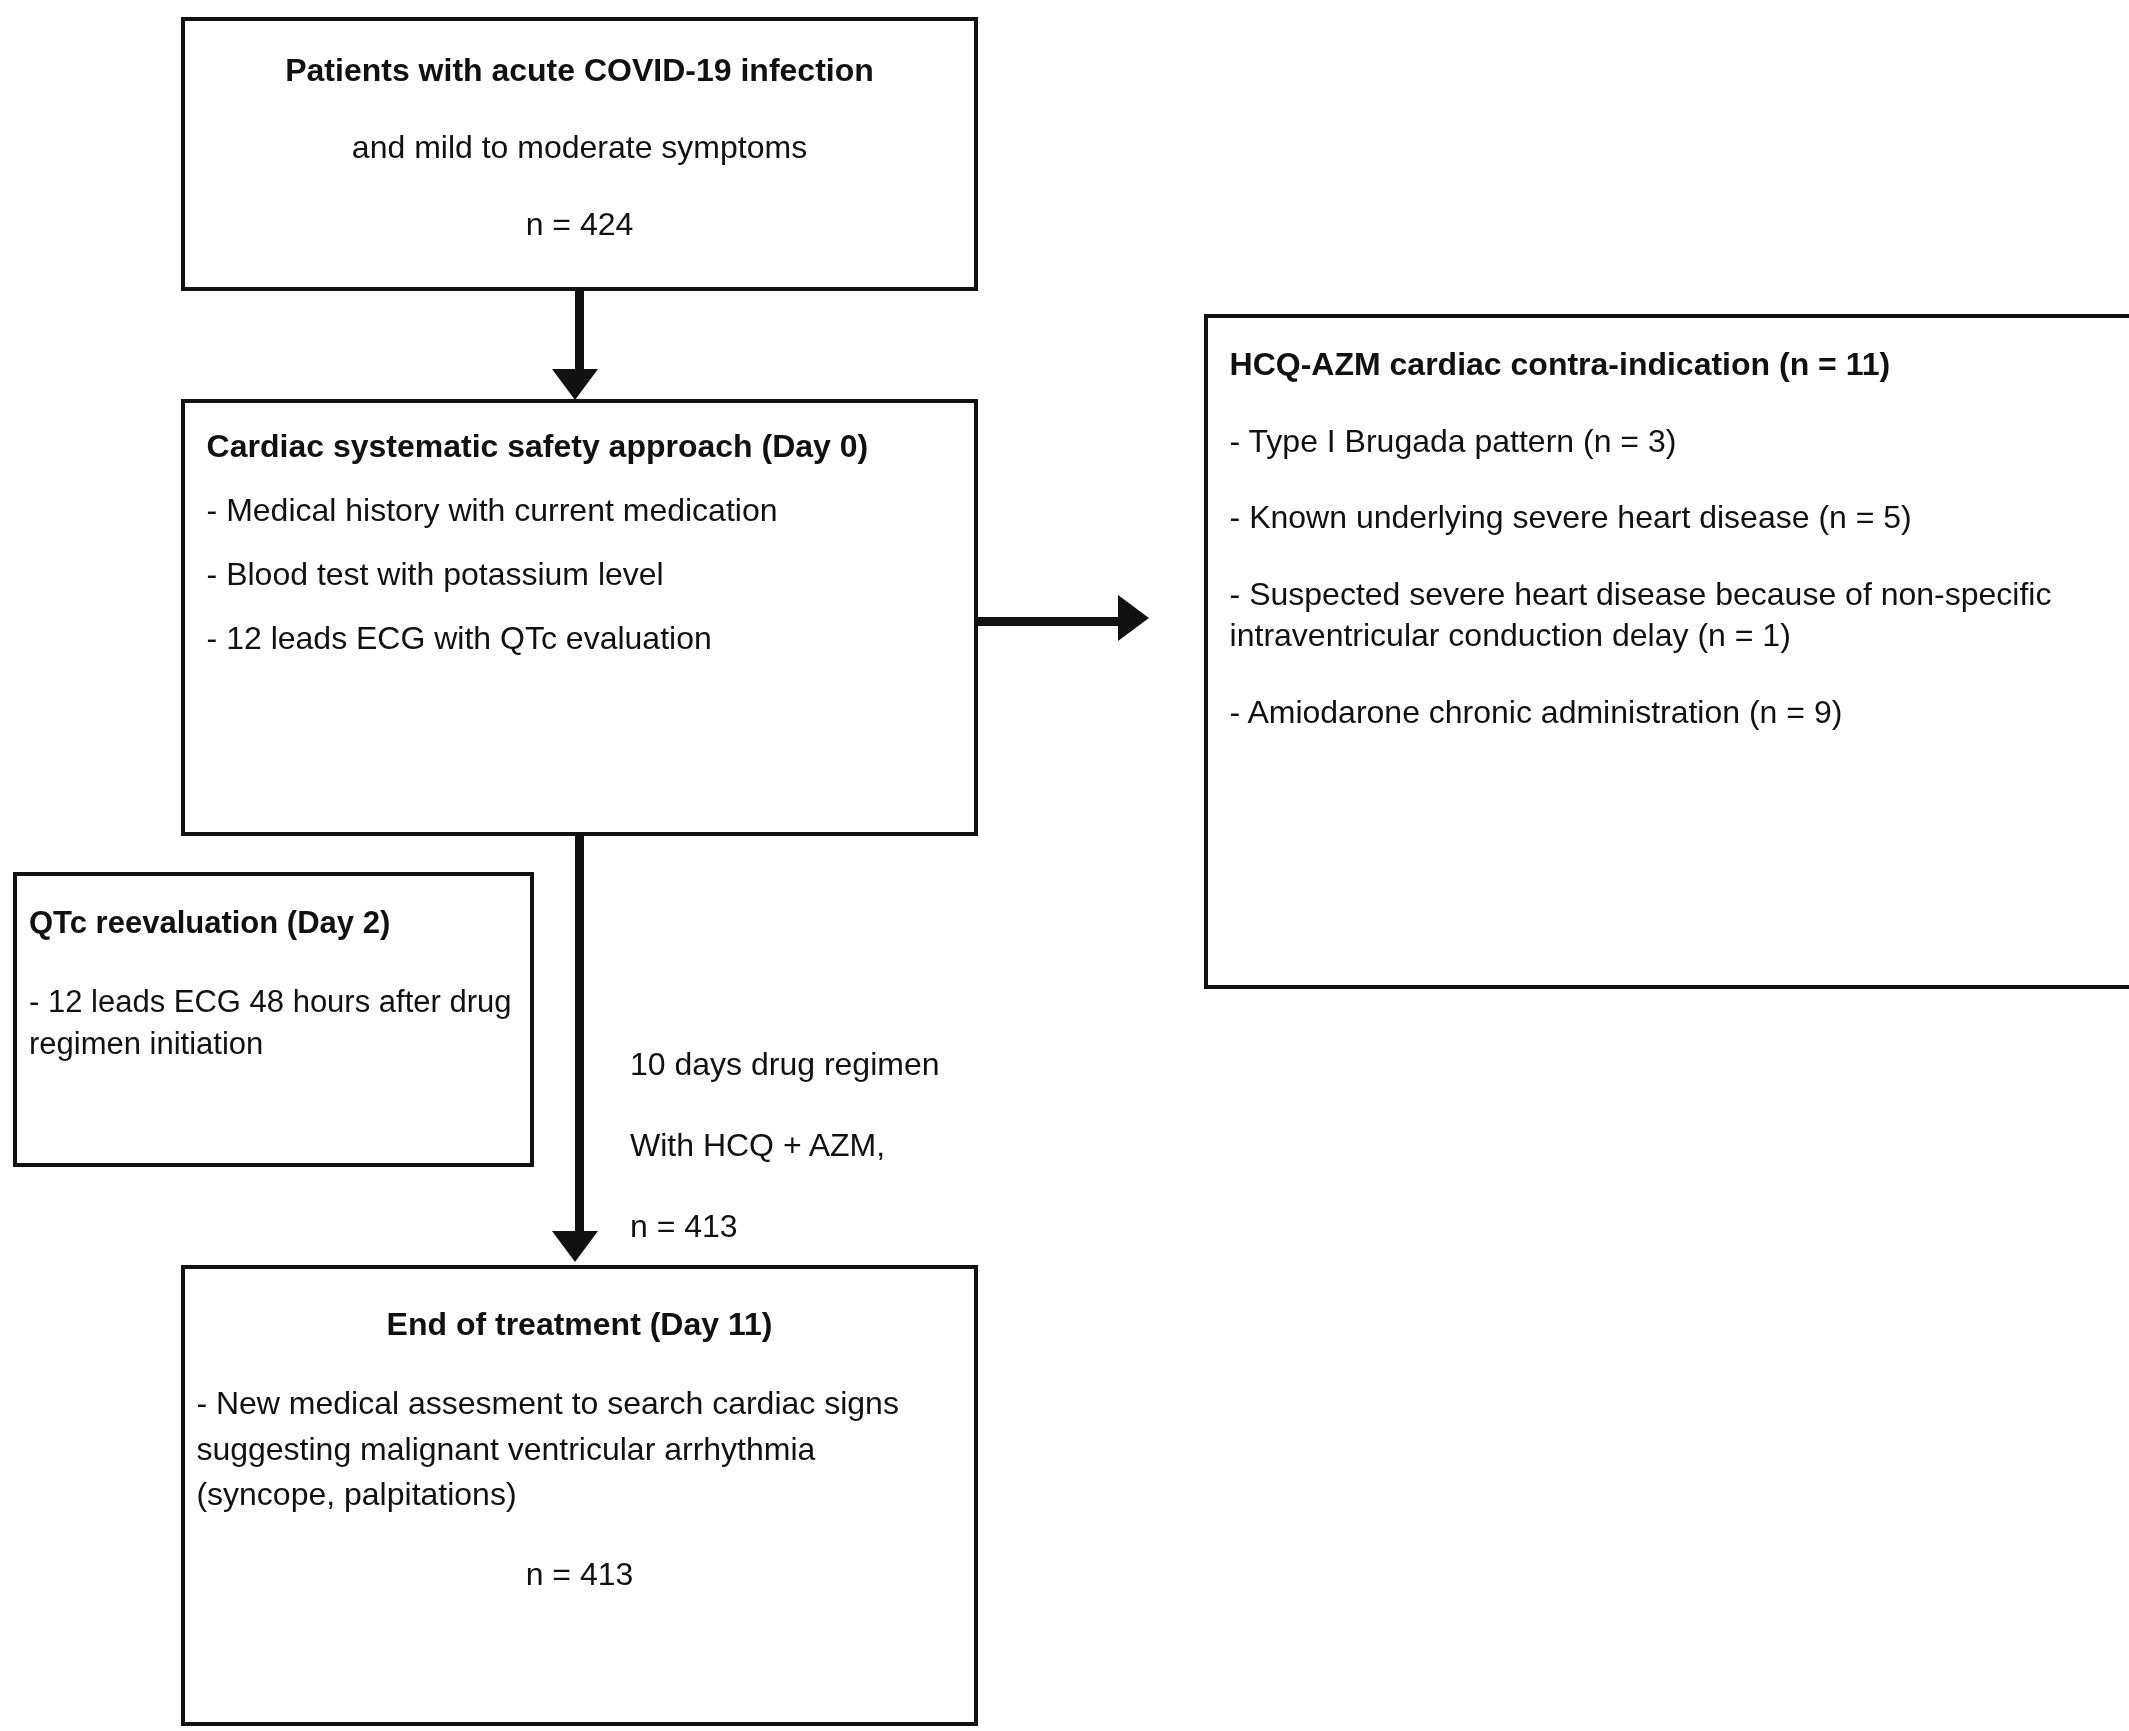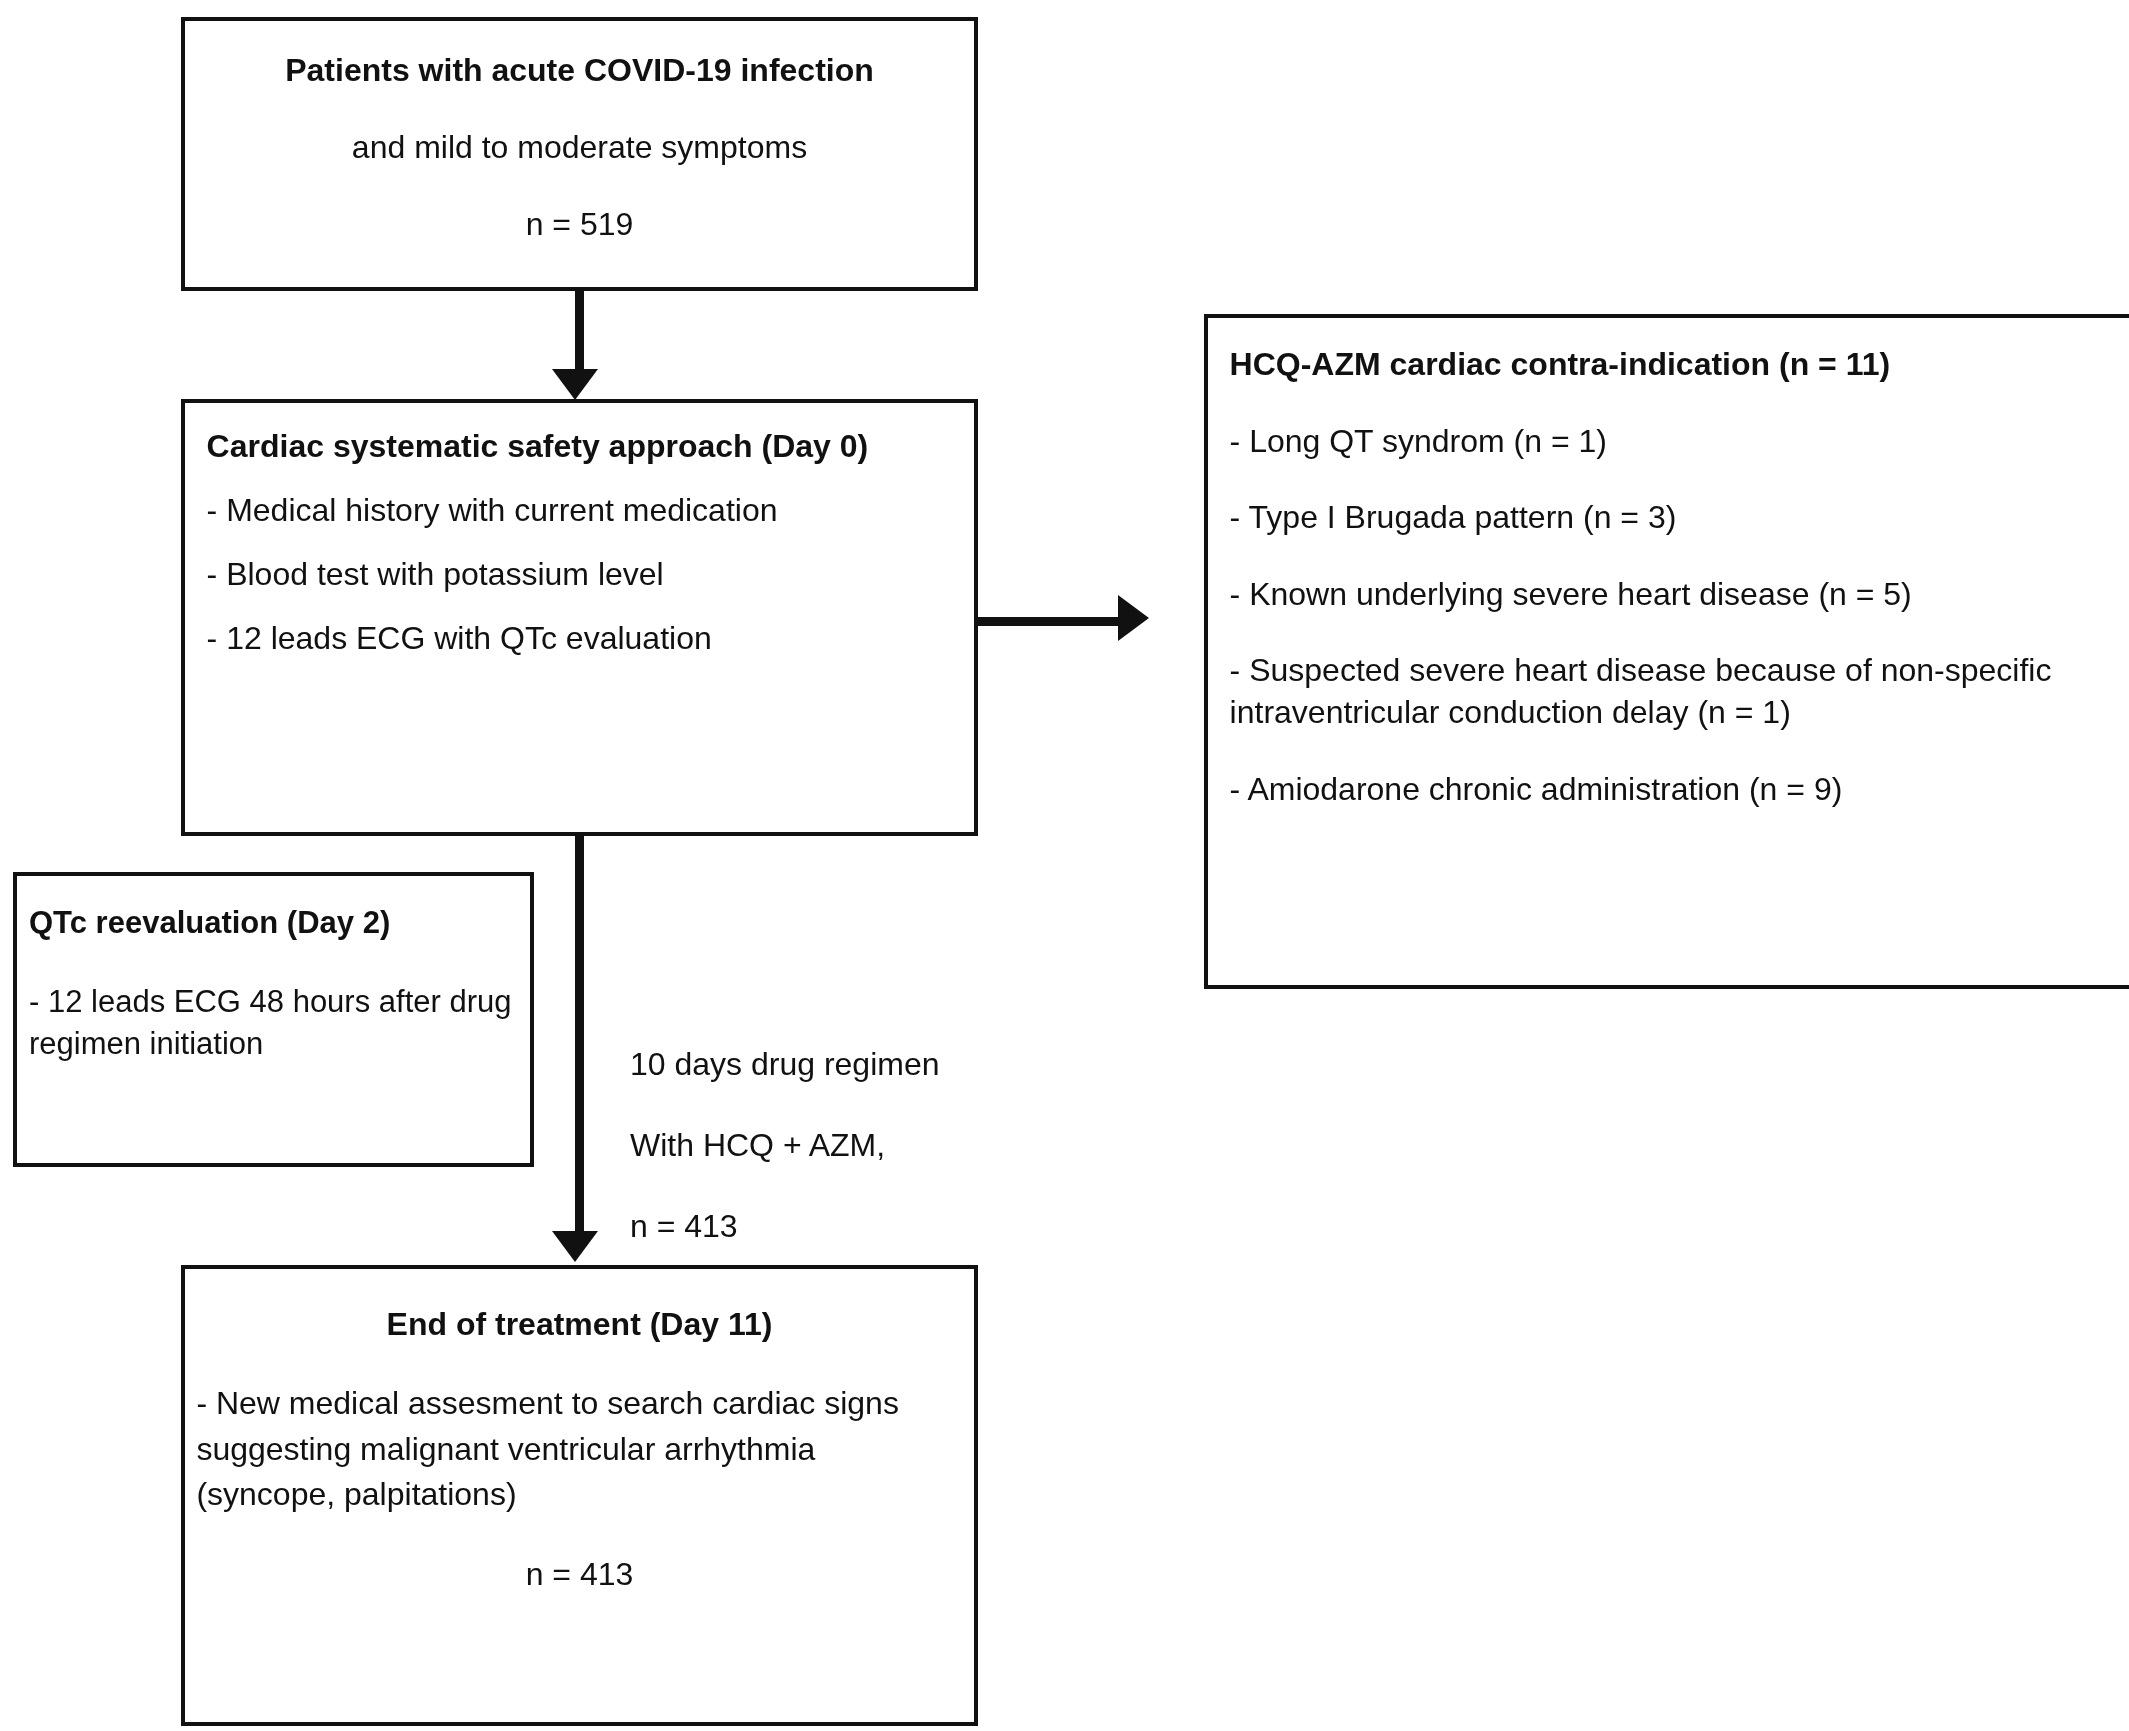--- a/index.html
+++ b/index.html
@@ -99,21 +99,21 @@
 </style>
 </head>
 <body>
 
 <div class="flow">
 
   <div class="box" id="box-top">
     <div class="stack">
       <div class="tline bold">Patients with acute COVID-19 infection</div>
       <div class="tline">and mild to moderate symptoms</div>
-      <div class="tline">n = 519</div>
+      <div class="tline">n = 424</div>
     </div>
   </div>
 
   <div class="vline" id="conn1-line"></div>
   <div class="arrow-down" id="conn1-head"></div>
 
   <div class="box" id="box-cardiac">
     <div class="stack">
       <div class="tline bold">Cardiac systematic safety approach (Day 0)</div>
       <div class="tline">- Medical history with current medication</div>
@@ -121,21 +121,20 @@
       <div class="tline">- 12 leads ECG with QTc evaluation</div>
     </div>
   </div>
 
   <div class="hline" id="conn2-line"></div>
   <div class="arrow-right" id="conn2-head"></div>
 
   <div class="box" id="box-contra">
     <div class="stack">
       <div class="tline bold">HCQ-AZM cardiac contra-indication (n = 11)</div>
-      <div class="tline">- Long QT syndrom (n = 1)</div>
       <div class="tline">- Type I Brugada pattern (n = 3)</div>
       <div class="tline">- Known underlying severe heart disease (n = 5)</div>
       <div class="tline wrapline">- Suspected severe heart disease because of non-specific intraventricular conduction delay (n = 1)</div>
       <div class="tline">- Amiodarone chronic administration (n = 9)</div>
     </div>
   </div>
 
   <div class="box" id="box-qtc">
     <div class="stack">
       <div class="tline bold">QTc reevaluation (Day 2)</div>

